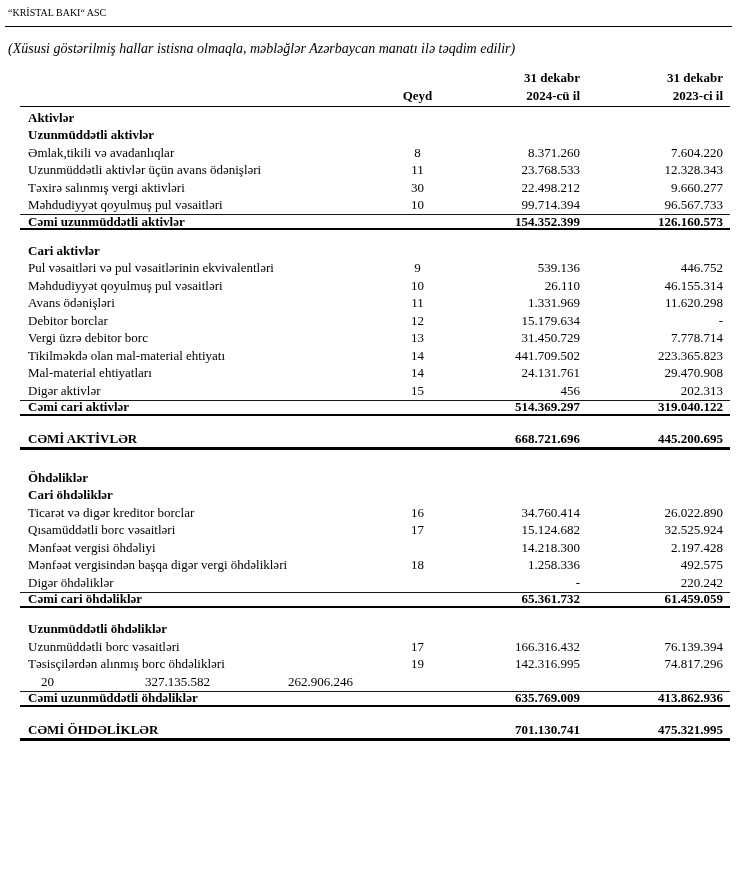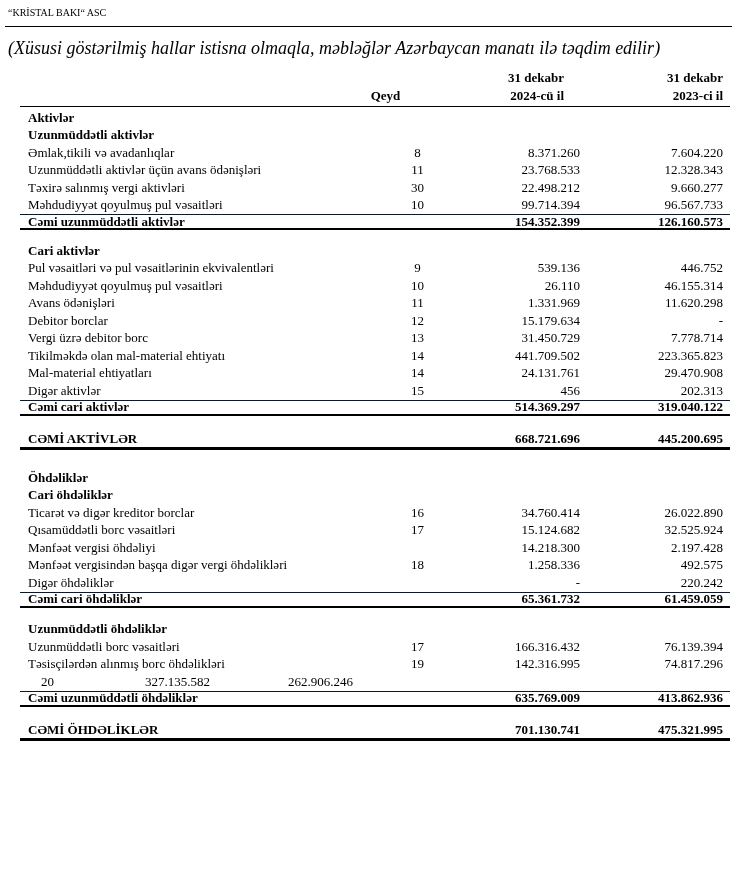--- a/index.html
+++ b/index.html
@@ -15,28 +15,28 @@
   
   .doc-header {
     display: flex; justify-content: space-between; align-items: flex-end;
     padding: 3px 9px 4px 8px;
   }
   .company { font-size: 10px; line-height: 19px; white-space: nowrap; }
   .hdr-right { text-align: right; font-size: 15px; line-height: 19px; white-space: pre; }
   .rule-top { border-top: 1.6px solid #000; margin: 0 5px; }
 
   .note {
-    font-style: italic; font-size: 18px;
+    font-style: italic; font-size: 14px;
     margin: 13px 0 0 8px; line-height: 17px;
   }
 
   
   .table { margin: 0 7px 0 20px; }
   .thead { margin-top: 12px; border-bottom: 1.6px solid #000; padding-bottom: 1px; }
-  .throw { display: flex; height: 18px; line-height: 18px; font-weight: bold; font-size: 13px; gap: 16px; }
+  .throw { display: flex; height: 18px; line-height: 18px; font-weight: bold; font-size: 13px; }
 
   .c-label  { flex: 1 1 auto; padding-left: 8px; white-space: nowrap; overflow: hidden; }
   .c-qeyd   { width: 55px;  text-align: center; flex: 0 0 auto; }
   .c-v2024  { width: 135px; text-align: right;  flex: 0 0 auto; }
   .c-v2023  { width: 150px; text-align: right;  flex: 0 0 auto; padding-right: 7px; }
 
   .row {
     display: flex; height: 17.5px; line-height: 16px;
     font-size: 13px; align-items: center;
   }

